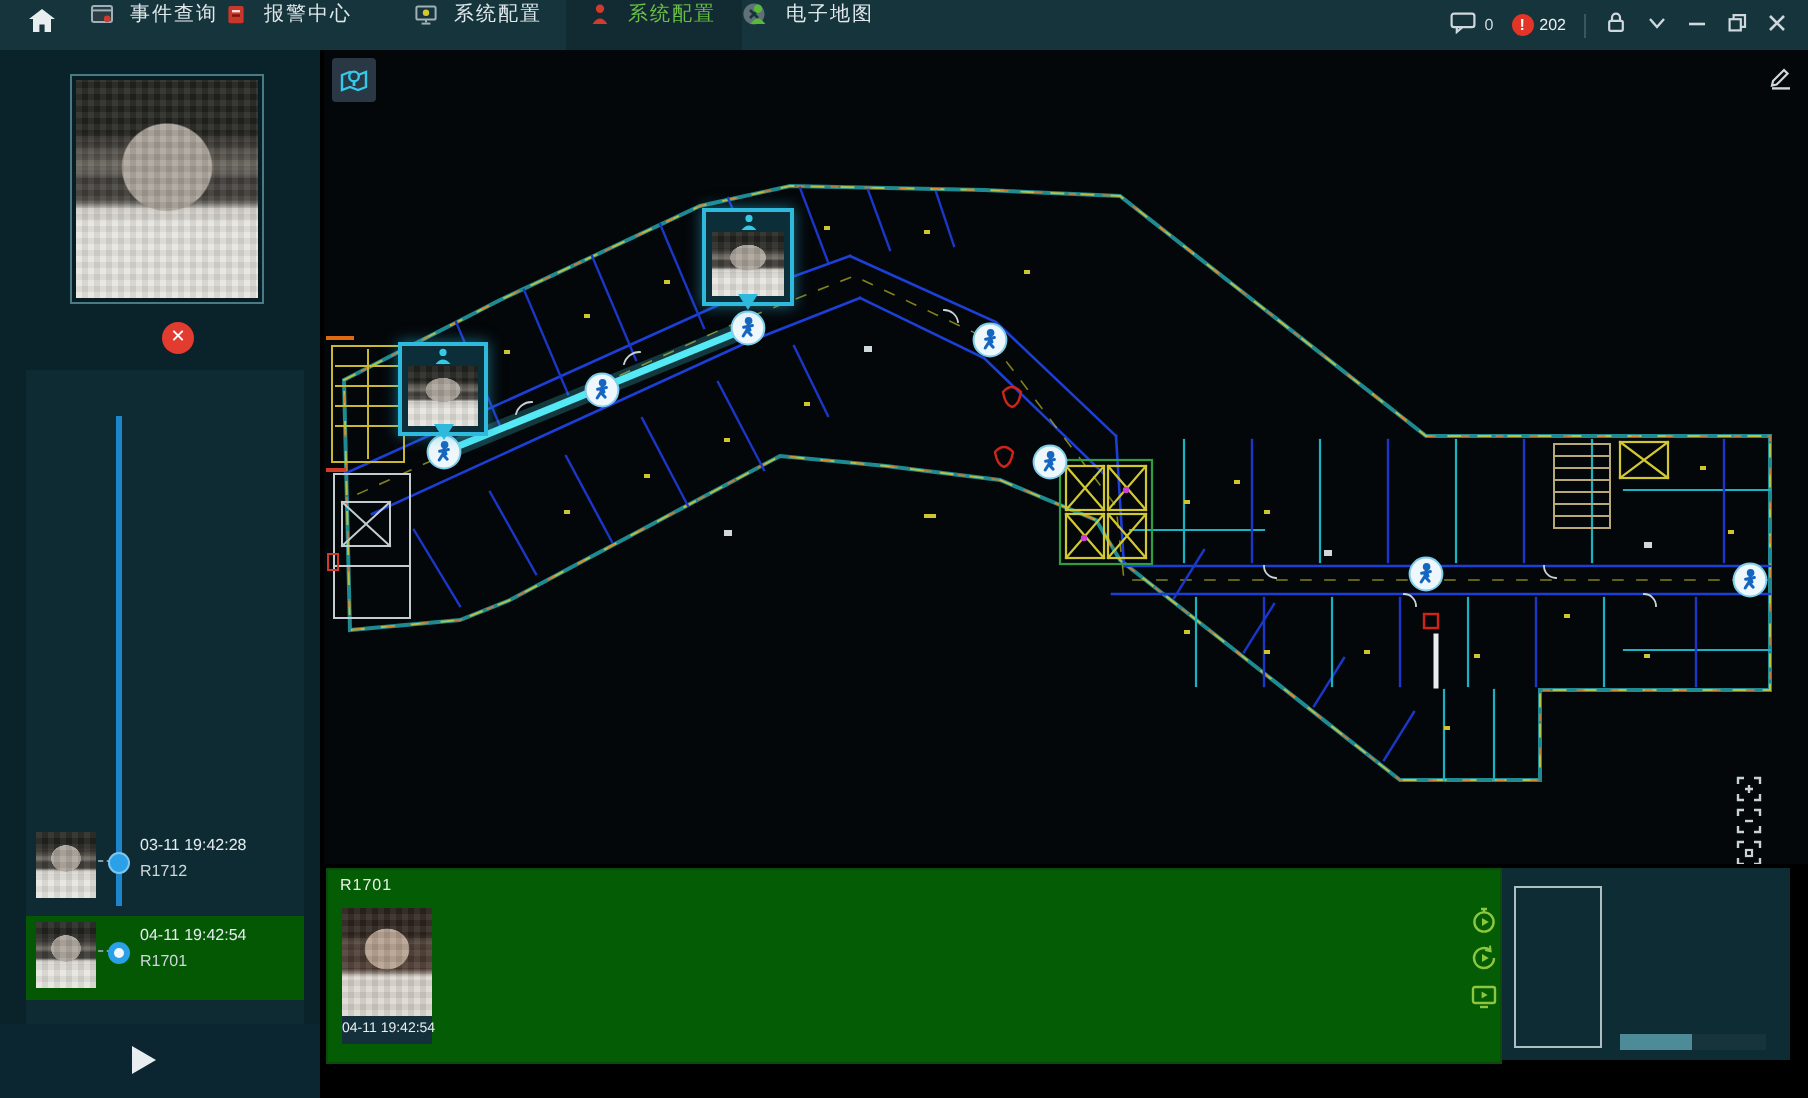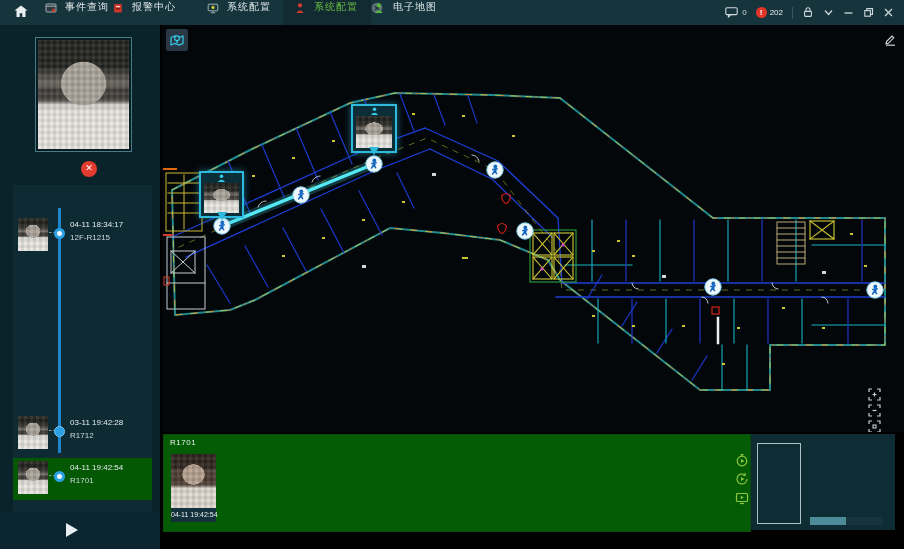--- a/index.html
+++ b/index.html
@@ -218,29 +218,20 @@
     <div class="photo-frame">
       <div class="ph">
           <div class="pixel-face"></div>
         </div>
     </div>
     <div class="close-round">✕</div>
 
     <div class="tl-panel">
       <div class="tl-line"></div>
 
-      <div class="tl-row" style="top:30px">
-        <div class="tl-photo">
-            <div class="pixel-face"></div>
-          </div>
-        <div class="tl-dash"></div>
-        <div class="tl-dot hollow"></div>
-        <div class="tl-time">04-11 18:34:17</div>
-        <div class="tl-loc">12F-R1215</div>
-      </div>
 
 
 
 
       <div class="tl-row" style="top:228px">
         <div class="tl-photo">
             <div class="pixel-face"></div>
           </div>
         <div class="tl-dash"></div>
         <div class="tl-dot"></div>

